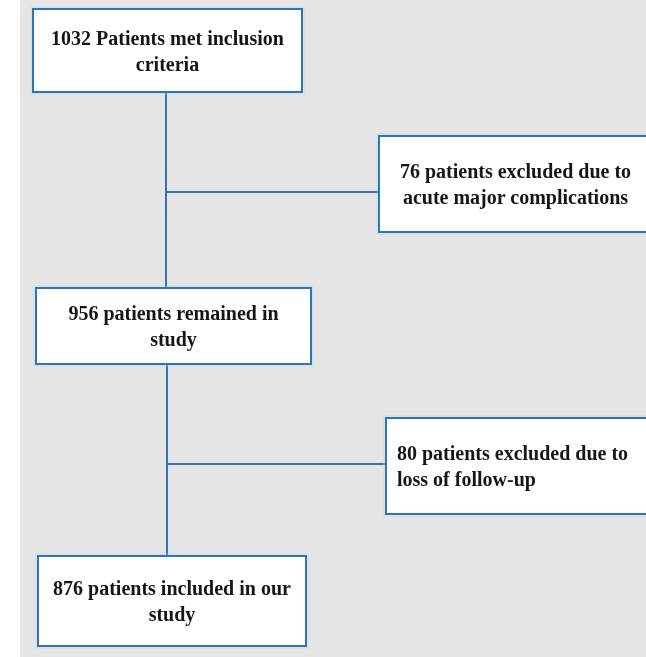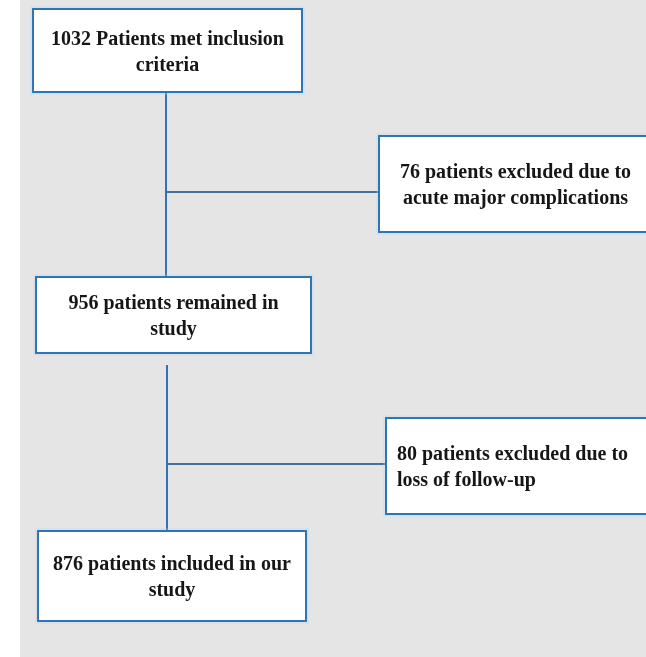--- a/index.html
+++ b/index.html
@@ -36,31 +36,31 @@
   }
   #node-inclusion {
     left: 12px;  top: 8px;   width: 271px; height: 85px;
     padding: 2px 10px;
   }
   #node-excluded-complications {
     left: 358px; top: 135px; width: 275px; height: 98px;
     padding: 8px 8px;
   }
   #node-remained {
-    left: 15px;  top: 276px; width: 277px; height: 78px;
+    left: 15px;  top: 287px; width: 277px; height: 78px;
     padding: 2px 12px;
   }
   #node-excluded-followup {
     left: 365px; top: 417px; width: 273px; height: 98px;
     padding: 2px 10px;
     text-align: left;
     justify-content: flex-start;
   }
   #node-included {
-    left: 17px;  top: 530px; width: 270px; height: 92px;
+    left: 17px;  top: 555px; width: 270px; height: 92px;
     padding: 2px 12px;
   }
   .connector {
     position: absolute;
     background: #2e75b6;
   }
   .connector.horizontal {
     background: #41719c;
   }
   #conn-v1 { left: 145px; top: 93px;  width: 2px;   height: 194px; }

